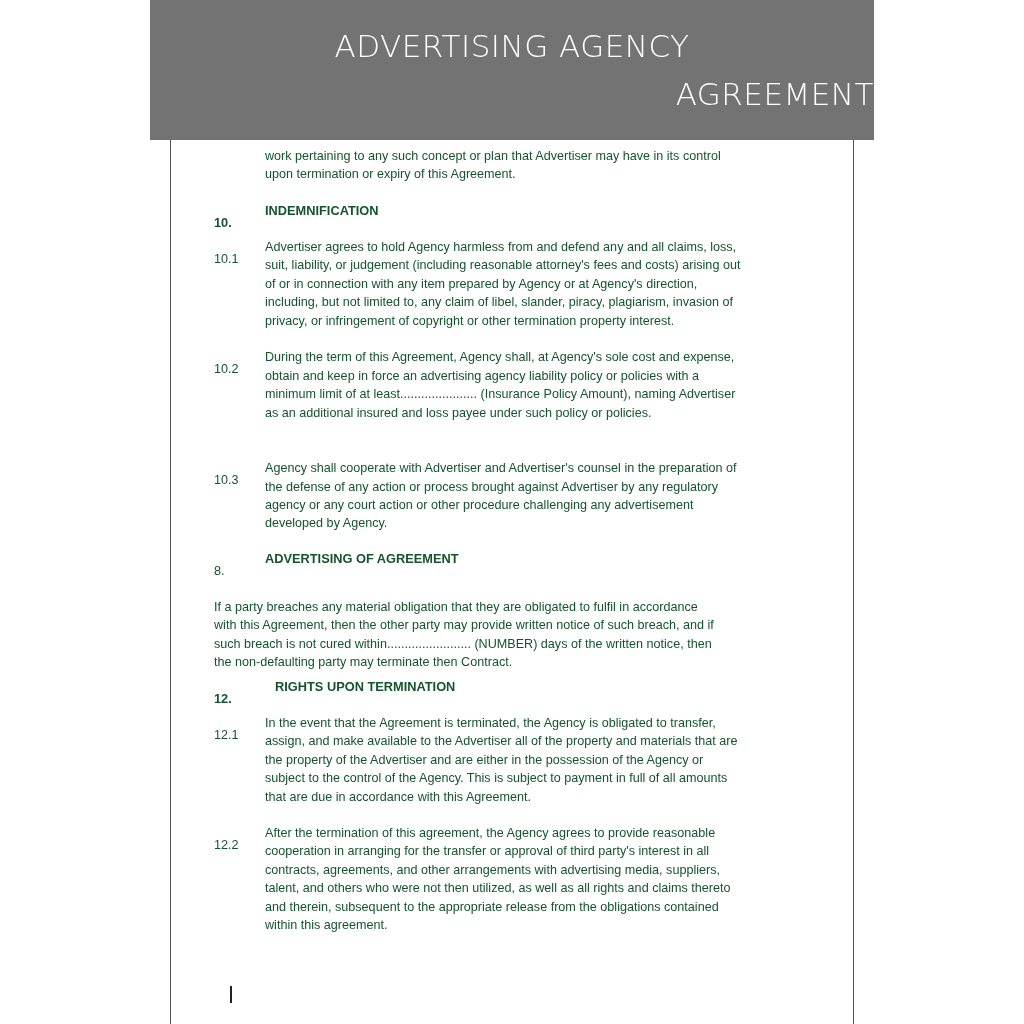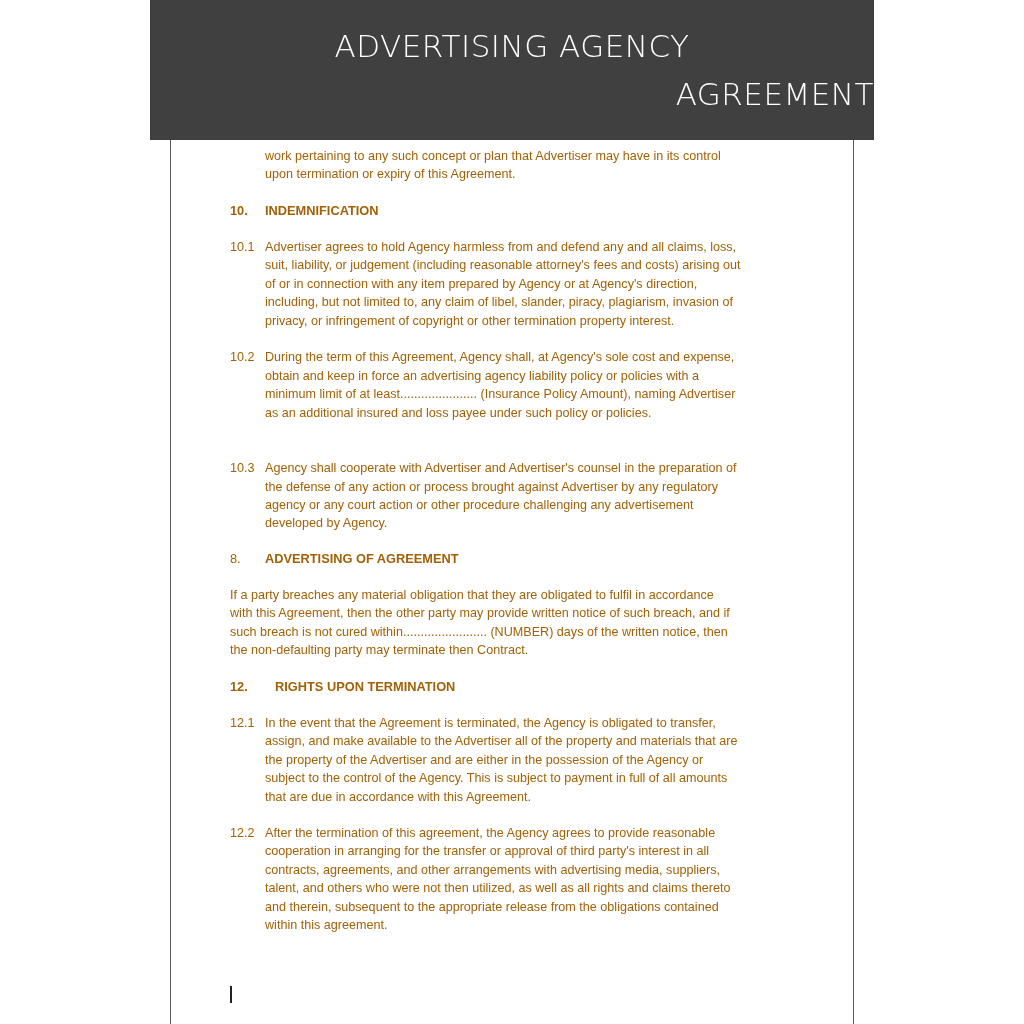--- a/index.html
+++ b/index.html
@@ -1,24 +1,24 @@
 <!DOCTYPE html>
 <html><head>
 <meta charset="utf-8">
 <style>
   html, body { margin:0; padding:0; }
   body { width:1024px; height:1024px; background:#ffffff; position:relative; overflow:hidden; font-family:"Liberation Sans", sans-serif; }
   .page { position:absolute; left:170px; top:0; width:684px; height:1024px; border-left:1.5px solid #555; border-right:1.5px solid #555; box-sizing:border-box; background:#fff; }
-  .banner { position:absolute; left:150px; top:0; width:724px; height:140px; background:#404040; color:#fff; text-align:center; z-index:2; }
+  .banner { position:absolute; left:150px; top:0; width:724px; height:140px; background:#737373; color:#fff; text-align:center; z-index:2; }
   .banner .t { font-family:"DejaVu Sans", sans-serif; font-weight:300; font-size:31px; letter-spacing:0.5px; line-height:48px; }
   .banner .t1 { position:absolute; left:0; right:0; top:22px; }
   .banner .t2 { position:absolute; left:0; right:0; top:70px;text-align:right; }
-  .txt { position:absolute; font-family:"Liberation Sans", sans-serif; font-size:12.6px; color:#a16207; line-height:18.4px; white-space:nowrap; }
+  .txt { position:absolute; font-family:"Liberation Sans", sans-serif; font-size:12.6px; color:#14532d; line-height:18.4px; white-space:nowrap; }
   .body { left:265px; }
-  .num { left:230px; }
+  .num { left:214px;margin-top:12px; }
   .h { font-weight:bold; font-size:12.8px; }
   .cursor { position:absolute; left:230px; top:986px; width:1.5px; height:17px; background:#222; }
 </style>
 </head>
 <body>
 
 <div class="page"></div>
 
 <div class="banner">
   <div class="t t1">ADVERTISING AGENCY</div>

